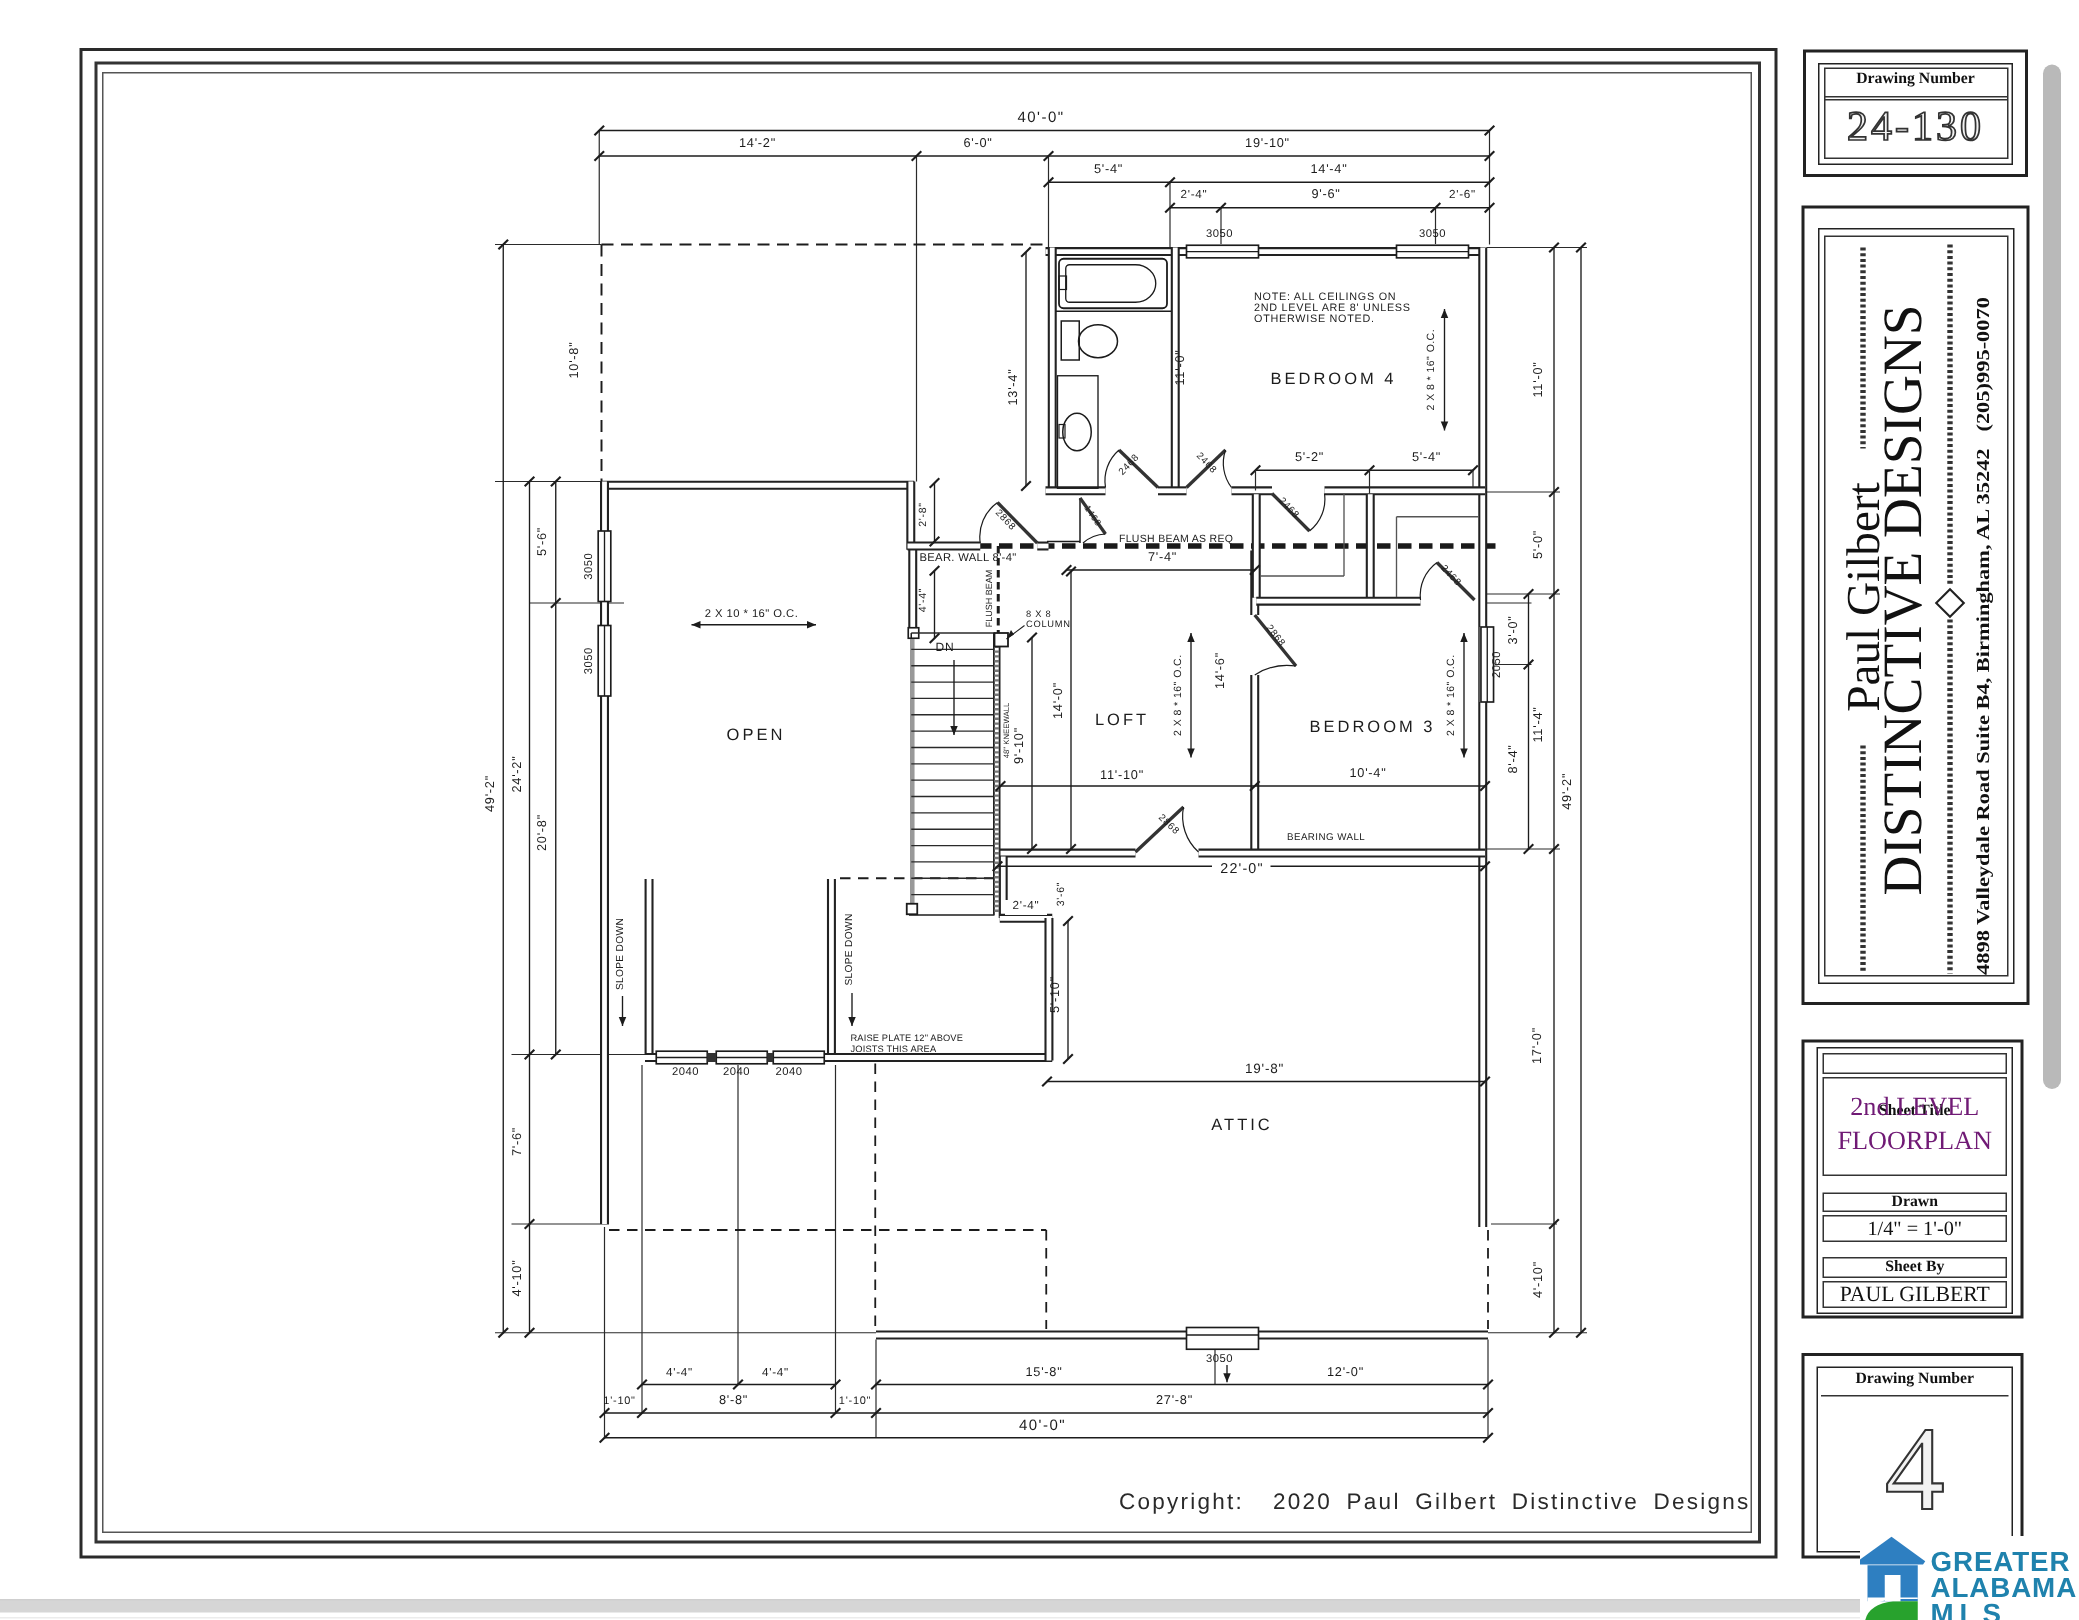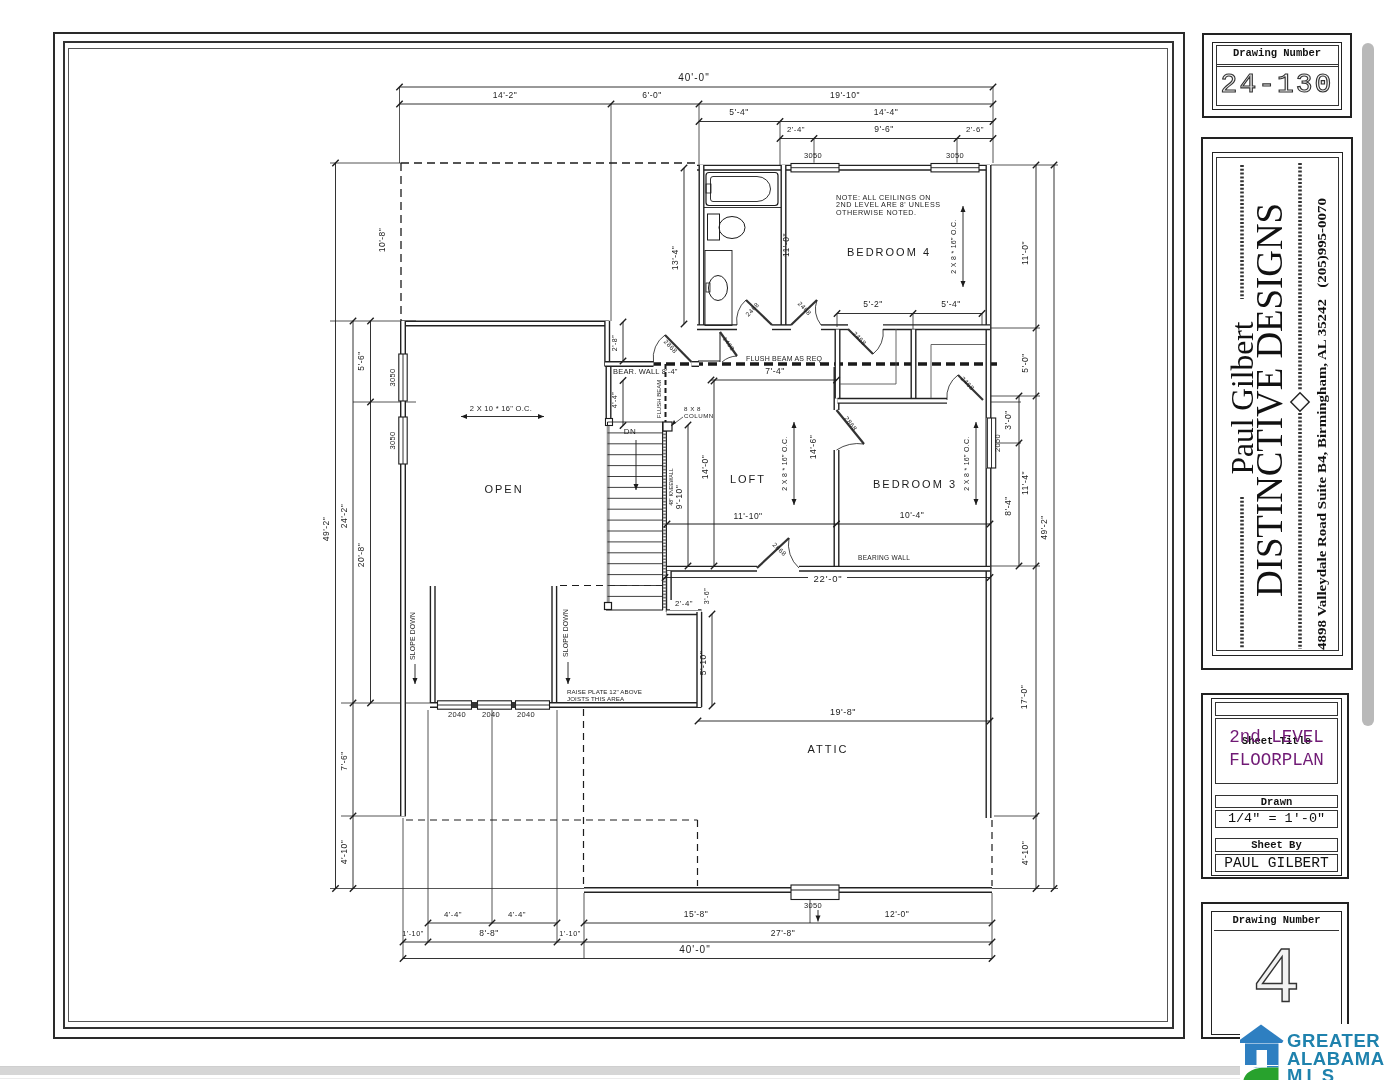--- a/index.html
+++ b/index.html
@@ -1,17 +1,17 @@
 <!DOCTYPE html>
 <html><head><meta charset="utf-8">
 <style>
   html,body { margin:0; padding:0; background:#fff; width:1386px; height:1080px; overflow:hidden; }
   * { box-sizing:border-box; }
   .abs { position:absolute; }
-  .serif { font-family:Liberation Mono, monospace; }
+  .serif { font-family:Liberation Serif, serif; }
   .ctr { text-align:center; }
 </style></head>
 <body>
 <div class="abs" style="left:0;top:0;width:1386px;height:1080px;background:#fff;">
 
 <div class="abs" style="left:53px;top:31.5px;width:1132px;height:1007px;border:2.2px solid #2a2a2a;"></div>
 <div class="abs" style="left:62.5px;top:41px;width:1111px;height:988px;border:2px solid #333;"></div>
 <div class="abs" style="left:68px;top:48px;width:1100px;height:973.5px;border:1px solid #555;"></div>
 
 <svg class="abs" style="left:0;top:0;" width="1386" height="1080" viewBox="0 0 1386 1080">
@@ -404,20 +404,21 @@
 <text x="787" y="463.5" font-family="&quot;Liberation Sans&quot;, sans-serif" font-size="7" fill="#1c1c1c" text-anchor="middle" letter-spacing="0.3" transform="rotate(-90 787 463.5)">2 X 8 * 16" O.C.</text>
 <line x1="794" y1="422" x2="794" y2="505" stroke="#1c1c1c" stroke-width="0.9" stroke-linecap="butt"></line>
 <path d="M 791.5 428 L 794 422 L 796.5 428 Z" fill="#1c1c1c"></path>
 <path d="M 791.5 499 L 794 505 L 796.5 499 Z" fill="#1c1c1c"></path>
 <text x="969" y="463.5" font-family="&quot;Liberation Sans&quot;, sans-serif" font-size="7" fill="#1c1c1c" text-anchor="middle" letter-spacing="0.3" transform="rotate(-90 969 463.5)">2 X 8 * 16" O.C.</text>
 <line x1="976" y1="422" x2="976" y2="505" stroke="#1c1c1c" stroke-width="0.9" stroke-linecap="butt"></line>
 <path d="M 973.5 428 L 976 422 L 978.5 428 Z" fill="#1c1c1c"></path>
 <path d="M 973.5 499 L 976 505 L 978.5 499 Z" fill="#1c1c1c"></path>
 </svg>
 
+<div class="abs" style="left:746px;top:993px;width:500px;font-family:'Liberation Sans',sans-serif;font-size:15px;letter-spacing:1.5px;color:#2a2a2a;word-spacing:4px;">Copyright:&nbsp; 2020&nbsp;Paul&nbsp;Gilbert&nbsp;Distinctive&nbsp;Designs</div>
 
 <div class="abs" style="left:1202px;top:33px;width:150px;height:85px;border:2.6px solid #222;"></div>
 <div class="abs" style="left:1212px;top:41.5px;width:130px;height:68px;border:1.6px solid #222;"></div>
 <div class="abs" style="left:1215.5px;top:45px;width:123px;height:61px;border:0.9px solid #333;"></div>
 <div class="abs serif ctr" style="left:1216px;top:46.5px;width:122px;font-size:10.5px;font-weight:bold;color:#111;">Drawing Number</div>
 <div class="abs" style="left:1216px;top:63.5px;width:122px;border-top:1px solid #333;"></div>
 <div class="abs" style="left:1216px;top:66px;width:122px;border-top:1px solid #333;"></div>
 <div class="abs serif ctr" style="left:1216px;top:69px;width:122px;font-size:28px;color:#f2f2f2;-webkit-text-stroke:1.15px #333;letter-spacing:2px;">24-130</div>
 
 <div class="abs" style="left:1200.5px;top:137px;width:152px;height:533px;border:2.6px solid #222;"></div>

